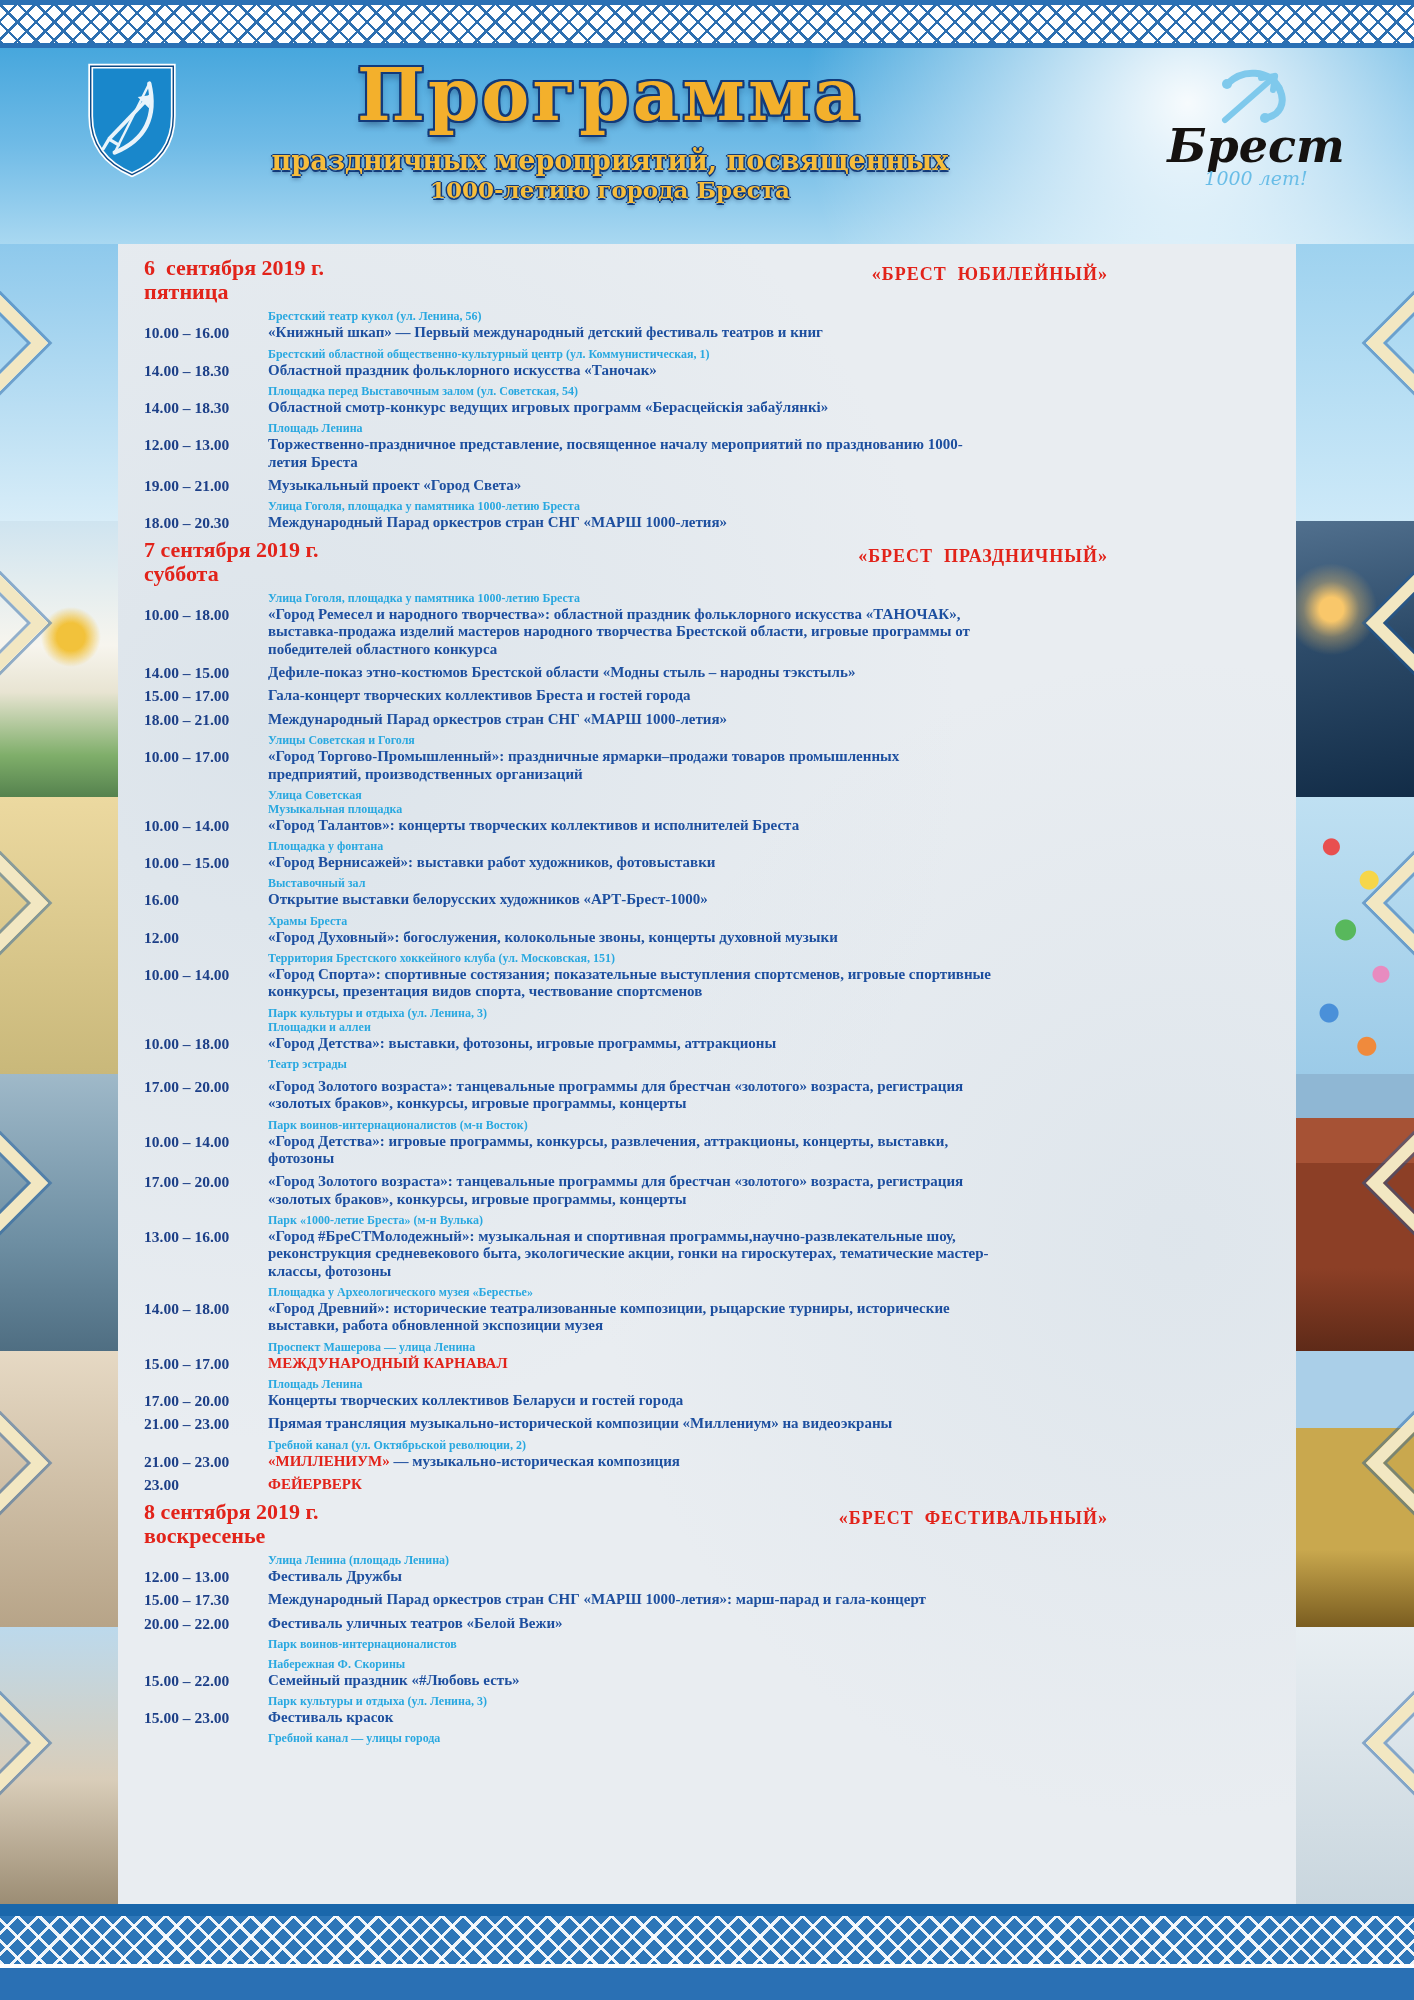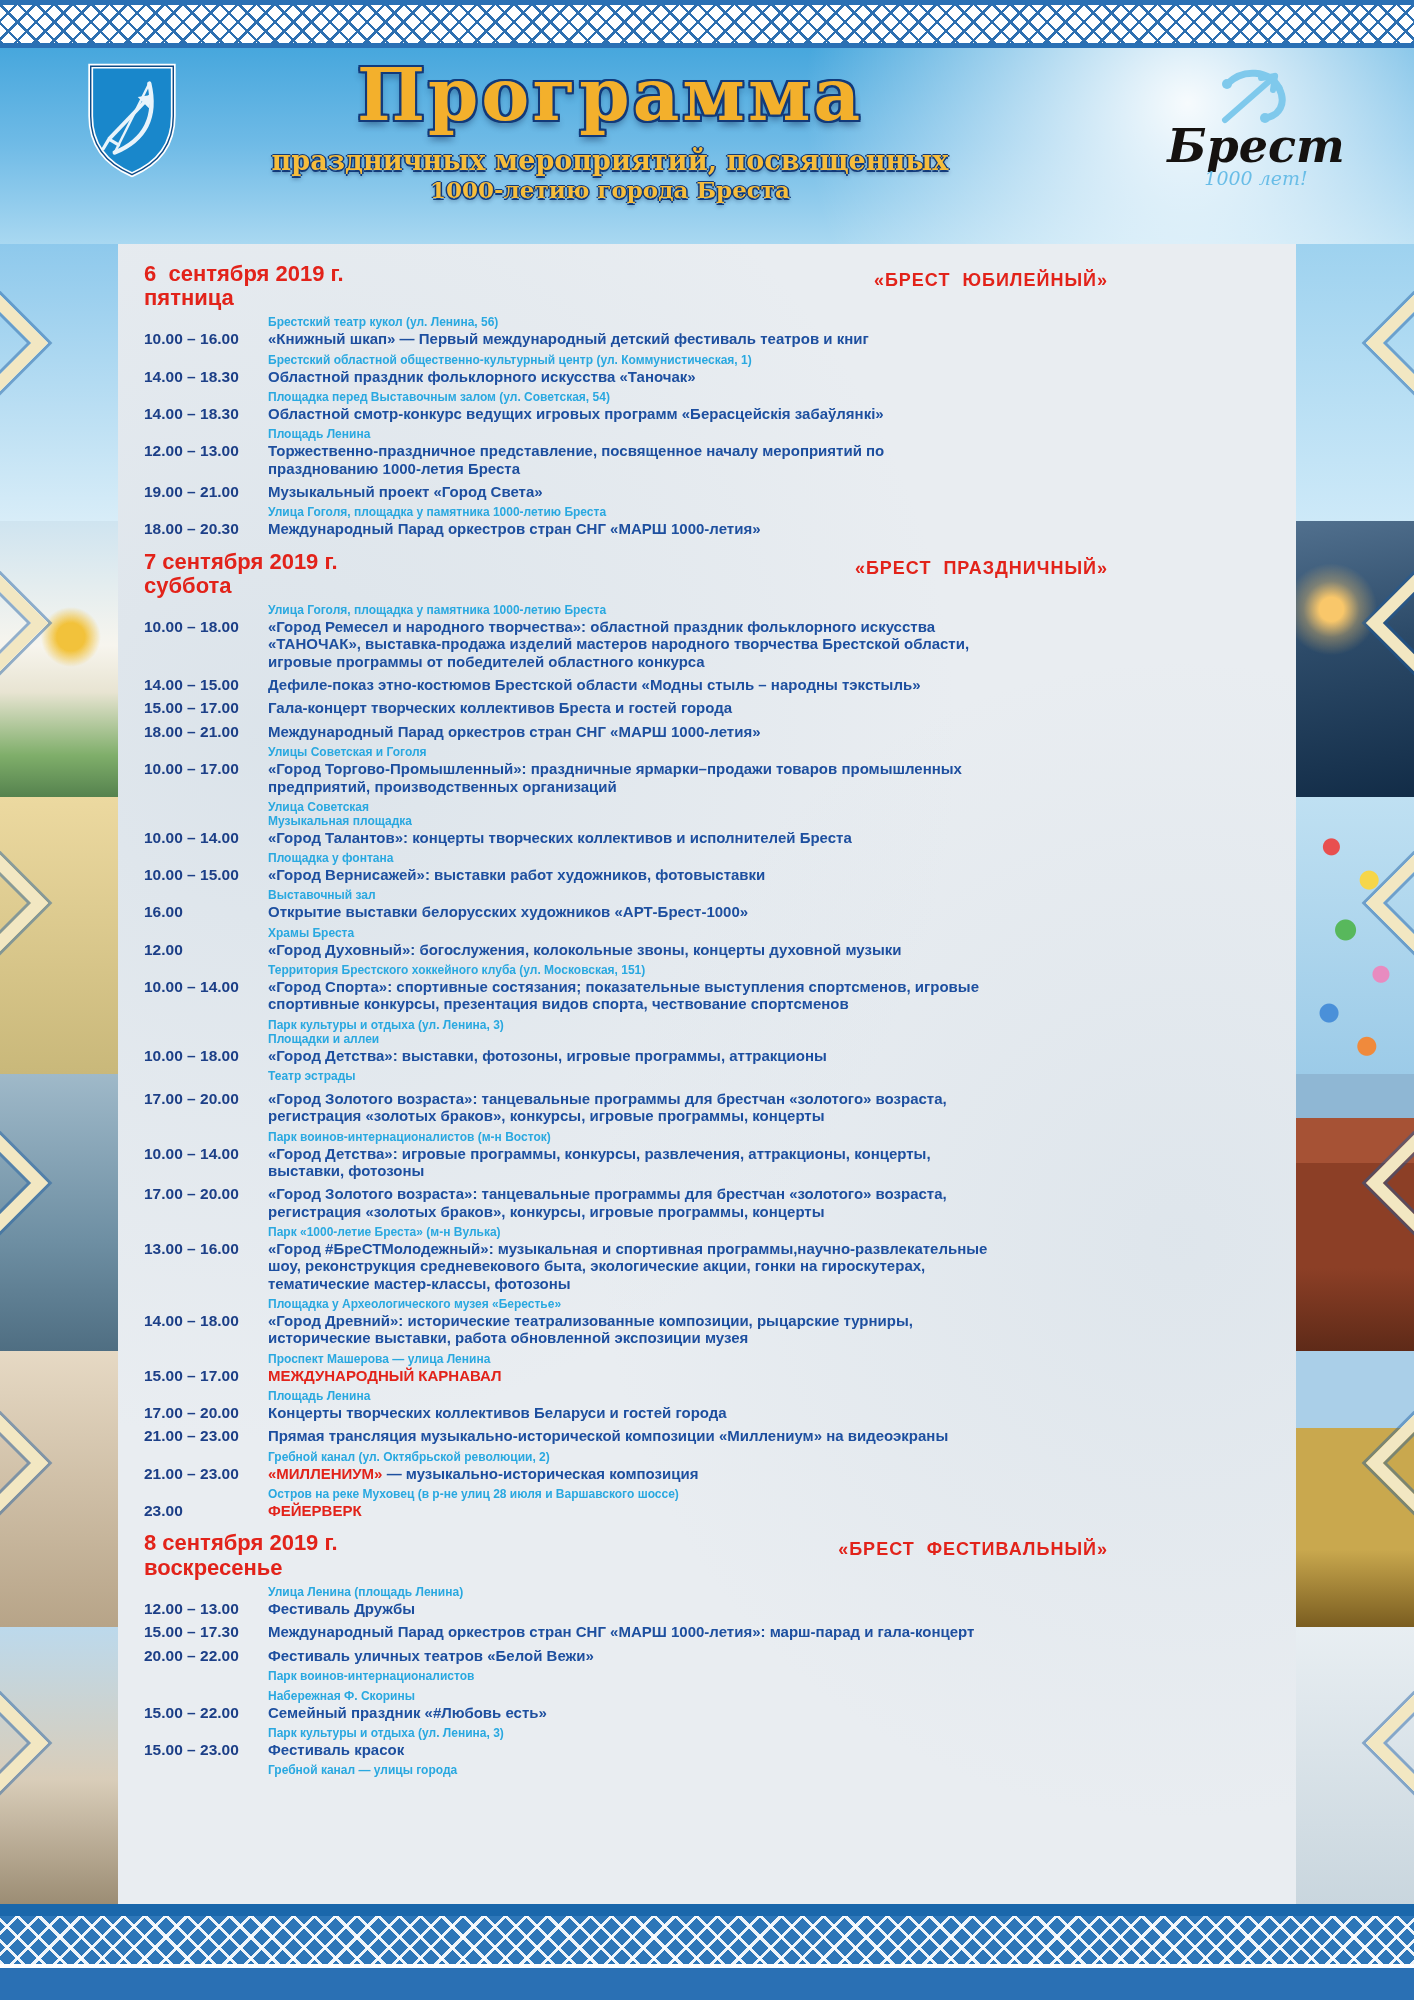--- a/index.html
+++ b/index.html
@@ -70,21 +70,21 @@
   .seg-white  { background:linear-gradient(180deg,#e8eef2,#c9d6de); }
   .dia{ position:absolute; width:78px; height:78px; border:12px solid #f2e7c2;
         transform:rotate(45deg); box-shadow:0 0 0 3px rgba(26,92,160,.45), inset 0 0 0 3px rgba(26,92,160,.45);}
 
   
   .content{ flex:1; padding:6px 8px 0 26px; overflow:hidden; position:relative;
     background:
       radial-gradient(circle at 12% 30%, rgba(180,200,215,.25), transparent 45%),
       radial-gradient(circle at 90% 60%, rgba(180,200,215,.2), transparent 40%),
       #e9edf1;}
-  .section{ margin-top:12px; }
+  .section{ margin-top:6px;font-family:Liberation Serif, serif; }
   .sec-head{ display:flex; align-items:flex-start; margin-bottom:6px; }
   .sec-date{ width:340px; }
   .d1,.d2{ font-size:22px; font-weight:bold; color:#e2231a; line-height:1.1; white-space:pre;}
   .sec-title{ flex:1; text-align:right; padding-right:180px; padding-top:8px;
     font-size:18px; font-weight:bold; color:#e2231a; letter-spacing:1px; white-space:pre;}
   .event{ position:relative; padding-left:124px; margin-top:6px; max-width:850px;}
   .venue{ color:#29a8e0; font-weight:bold; font-size:12px; line-height:1.16; }
   .desc-row{ position:relative; }
   .time{ position:absolute; left:-124px; top:0; width:118px;
     font-weight:bold; color:#1c3f87; font-size:15.5px; white-space:nowrap;}
@@ -336,21 +336,20 @@
             </div>
           </div>
           <div class="event">
             <div class="venue">Гребной канал (ул. Октябрьской революции, 2)</div>
             <div class="desc-row">
               <div class="time">21.00 – 23.00</div>
               <div class="desc"><span class="red">«МИЛЛЕНИУМ»</span><span> — музыкально-историческая композиция</span></div>
             </div>
           </div>
           <div class="event">
-            <div class="venue">Остров на реке Муховец (в р-не улиц 28 июля и Варшавского шоссе)</div>
             <div class="desc-row">
               <div class="time">23.00</div>
               <div class="desc red">ФЕЙЕРВЕРК</div>
             </div>
           </div>
         </div>
         <div class="section">
           <div class="sec-head">
             <div class="sec-date">
               <div class="d1">8 сентября 2019 г.</div>

